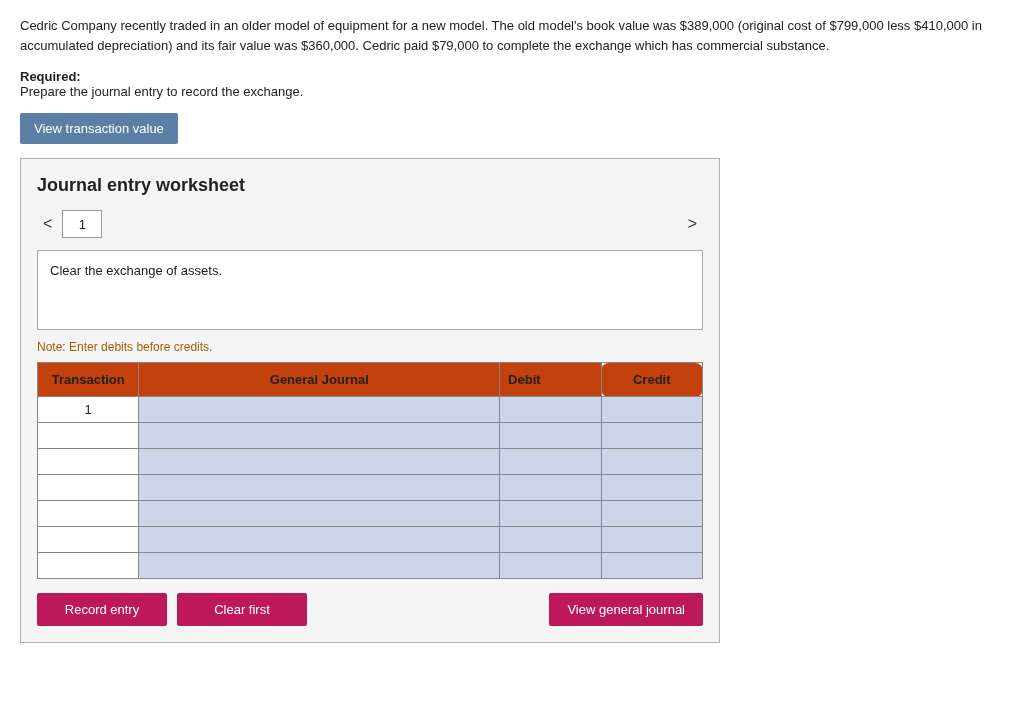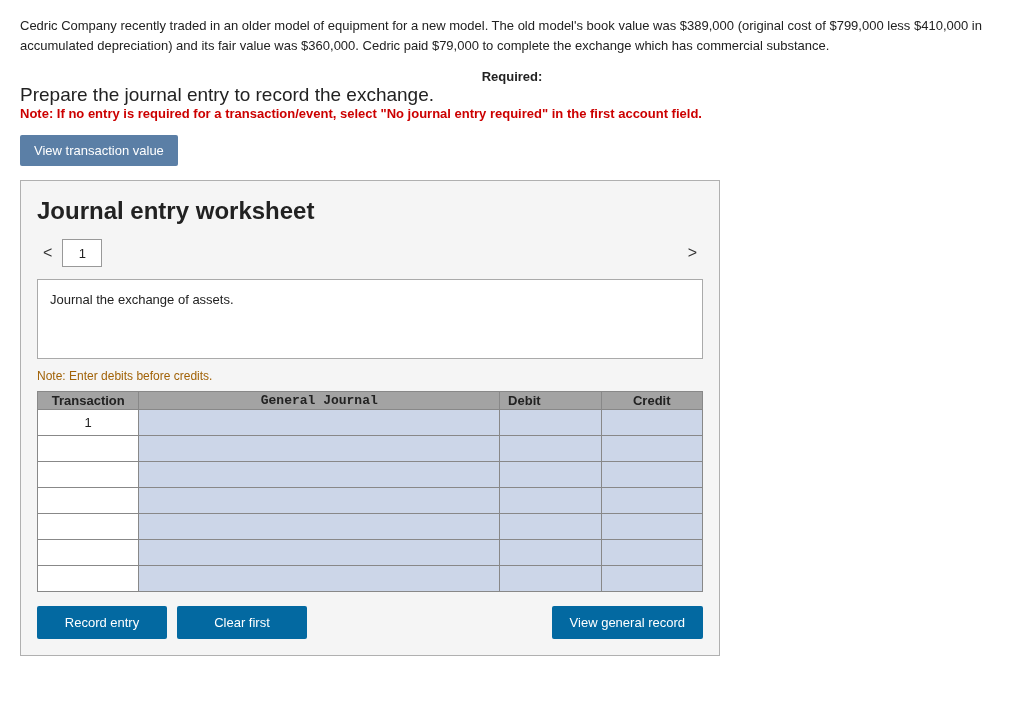--- a/index.html
+++ b/index.html
@@ -21,24 +21,23 @@
       line-height: 1.5;
       margin-bottom: 14px;
       max-width: 980px;
     }
     .required-section {
       margin-bottom: 14px;
     }
     .required-section .required-label {
       font-weight: bold;
       font-size: 13px;
-      text-align: center;
     }
     .required-section .required-body {
-      font-size: 19px;
+      font-size: 13px;
     }
     .required-section .required-note {
       color: #cc0000;
       font-size: 13px;
       font-weight: bold;
     }
     .view-transaction-btn {
       background-color: #5b7fa6;
       color: white;
       border: none;
@@ -48,21 +47,21 @@
       margin-bottom: 14px;
       border-radius: 2px;
     }
     .worksheet-container {
       border: 1px solid #b0b0b0;
       background: #f5f5f5;
       padding: 16px;
       max-width: 700px;
     }
     .worksheet-title {
-      font-size: 24px;
+      font-size: 18px;
       font-weight: bold;
       margin-bottom: 14px;
     }
     .nav-row {
       display: flex;
       align-items: center;
       margin-bottom: 12px;
     }
     .nav-arrow {
       font-size: 16px;
@@ -97,42 +96,42 @@
       color: #a16207;
       font-size: 12px;
       margin-bottom: 8px;
     }
     .journal-table {
       width: 100%;
       border-collapse: collapse;
       font-size: 13px;
     }
     .journal-table th {
-      background: #a3a3a3;
+      background: #c2410c;
       border: 1px solid #888;
-      padding: 1px 8px;
+      padding: 9px 8px;
       text-align: center;
       font-weight: bold;
     }
     .journal-table th.transaction-col {
       width: 90px;
       text-align: center;
     }
     .journal-table th.general-col {
       width: 320px;
       text-align: center;
-      font-family: Liberation Mono, monospace;
     }
     .journal-table th.debit-col {
       width: 90px;
       text-align: left;
     }
     .journal-table th.credit-col {
       width: 90px;
       text-align: center;
+      border-radius: 8px;
     }
     .journal-table td {
       border: 1px solid #888;
       height: 26px;
       padding: 0;
     }
     .journal-table td.transaction-cell {
       text-align: center;
       font-size: 13px;
       background: white;
@@ -154,21 +153,21 @@
     .journal-table td.white-cell {
       background: white;
     }
     .footer-buttons {
       display: flex;
       align-items: center;
       margin-top: 14px;
       gap: 10px;
     }
     .footer-btn {
-      background-color: #0369a1;
+      background-color: #be185d;
       color: white;
       border: none;
       padding: 9px 18px;
       font-size: 13px;
       cursor: pointer;
       border-radius: 2px;
       min-width: 130px;
     }
     .footer-btn-right {
       margin-left: auto;
@@ -177,38 +176,37 @@
 </head>
 <body>
 
 
 
 <div class="problem-text">Cedric Company recently traded in an older model of equipment for a new model. The old model's book value was $389,000 (original cost of $799,000 less $410,000 in accumulated depreciation) and its fair value was $360,000. Cedric paid $79,000 to complete the exchange which has commercial substance.</div>
 
 <div class="required-section">
   <div class="required-label">Required:</div>
   <div class="required-body">Prepare the journal entry to record the exchange.</div>
-  <div class="required-note">Note: If no entry is required for a transaction/event, select "No journal entry required" in the first account field.</div>
 </div>
 
 <button class="view-transaction-btn">View transaction value</button>
 
 <div class="worksheet-container">
   <div class="worksheet-title">Journal entry worksheet</div>
 
   <div class="nav-row">
     <span class="nav-arrow">&lt;</span>
     <div class="nav-number-box">
       <span>1</span>
     </div>
     <span class="nav-arrow nav-right">&gt;</span>
   </div>
 
   <div class="description-box">
-    <span>Journal the exchange of assets.</span>
+    <span>Clear the exchange of assets.</span>
   </div>
 
   <div class="note-text">Note: Enter debits before credits.</div>
 
   <table class="journal-table">
     <thead>
       <tr>
         <th class="transaction-col">Transaction</th>
         <th class="general-col">General Journal</th>
         <th class="debit-col">Debit</th>
@@ -257,18 +255,18 @@
         <td class="input-cell"><input type="text" style=""></td>
         <td class="input-cell"><input type="text" style=""></td>
         <td class="input-cell"><input type="text" style=""></td>
       </tr>
     </tbody>
   </table>
 
   <div class="footer-buttons">
     <button class="footer-btn">Record entry</button>
     <button class="footer-btn">Clear first</button>
-    <button class="footer-btn footer-btn-right">View general record</button>
+    <button class="footer-btn footer-btn-right">View general journal</button>
   </div>
 </div>
 
 
 
 
 </body></html>

